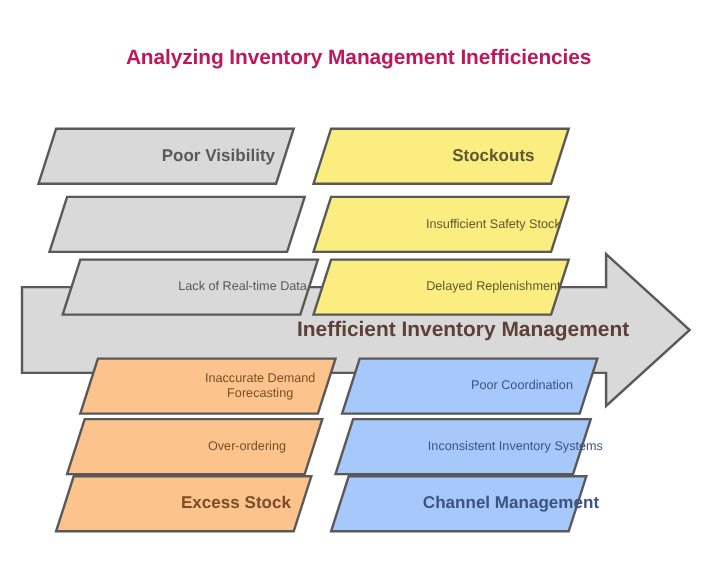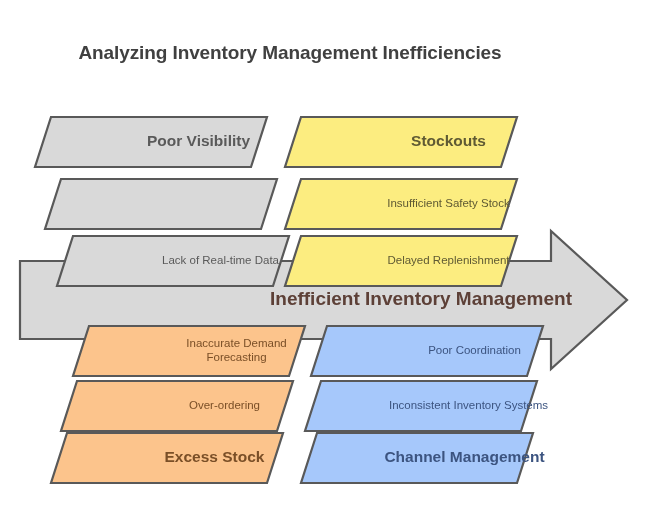--- a/index.html
+++ b/index.html
@@ -19,22 +19,23 @@
     height: 520px;
   }
   #diagram-title {
     position: absolute;
     left: 0;
     top: 42px;
     width: 580px;
     text-align: center;
     font-size: 19px;
     font-weight: bold;
-    color: #404040;
+    color: #be185d;
     letter-spacing: -0.1px;
+    padding-left: 36px;
   }
   svg.canvas {
     position: absolute;
     left: 0;
     top: 0;
     width: 650px;
     height: 520px;
   }
   .shape-stroke {
     stroke: #595959;

